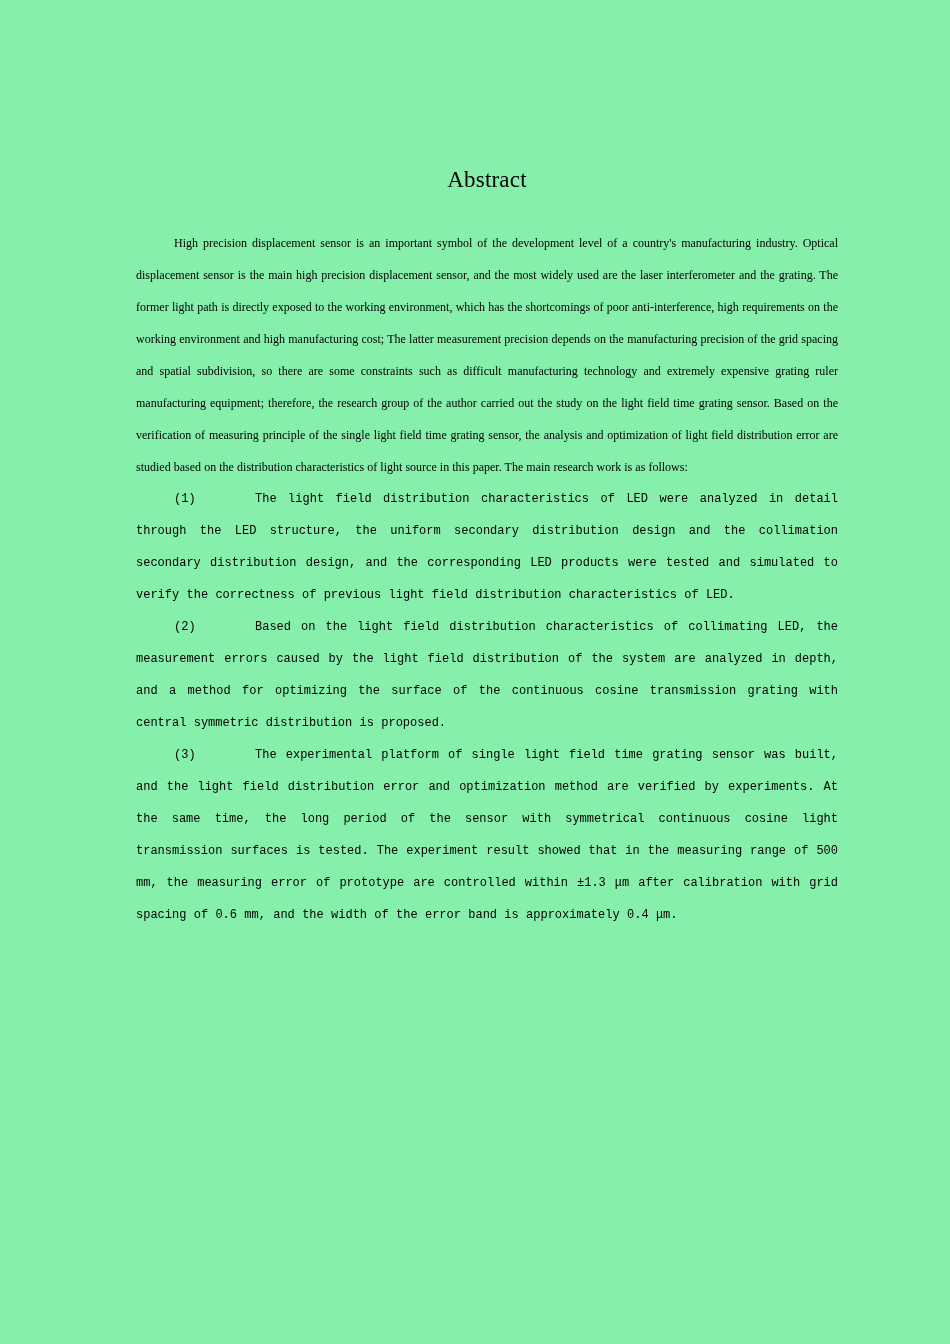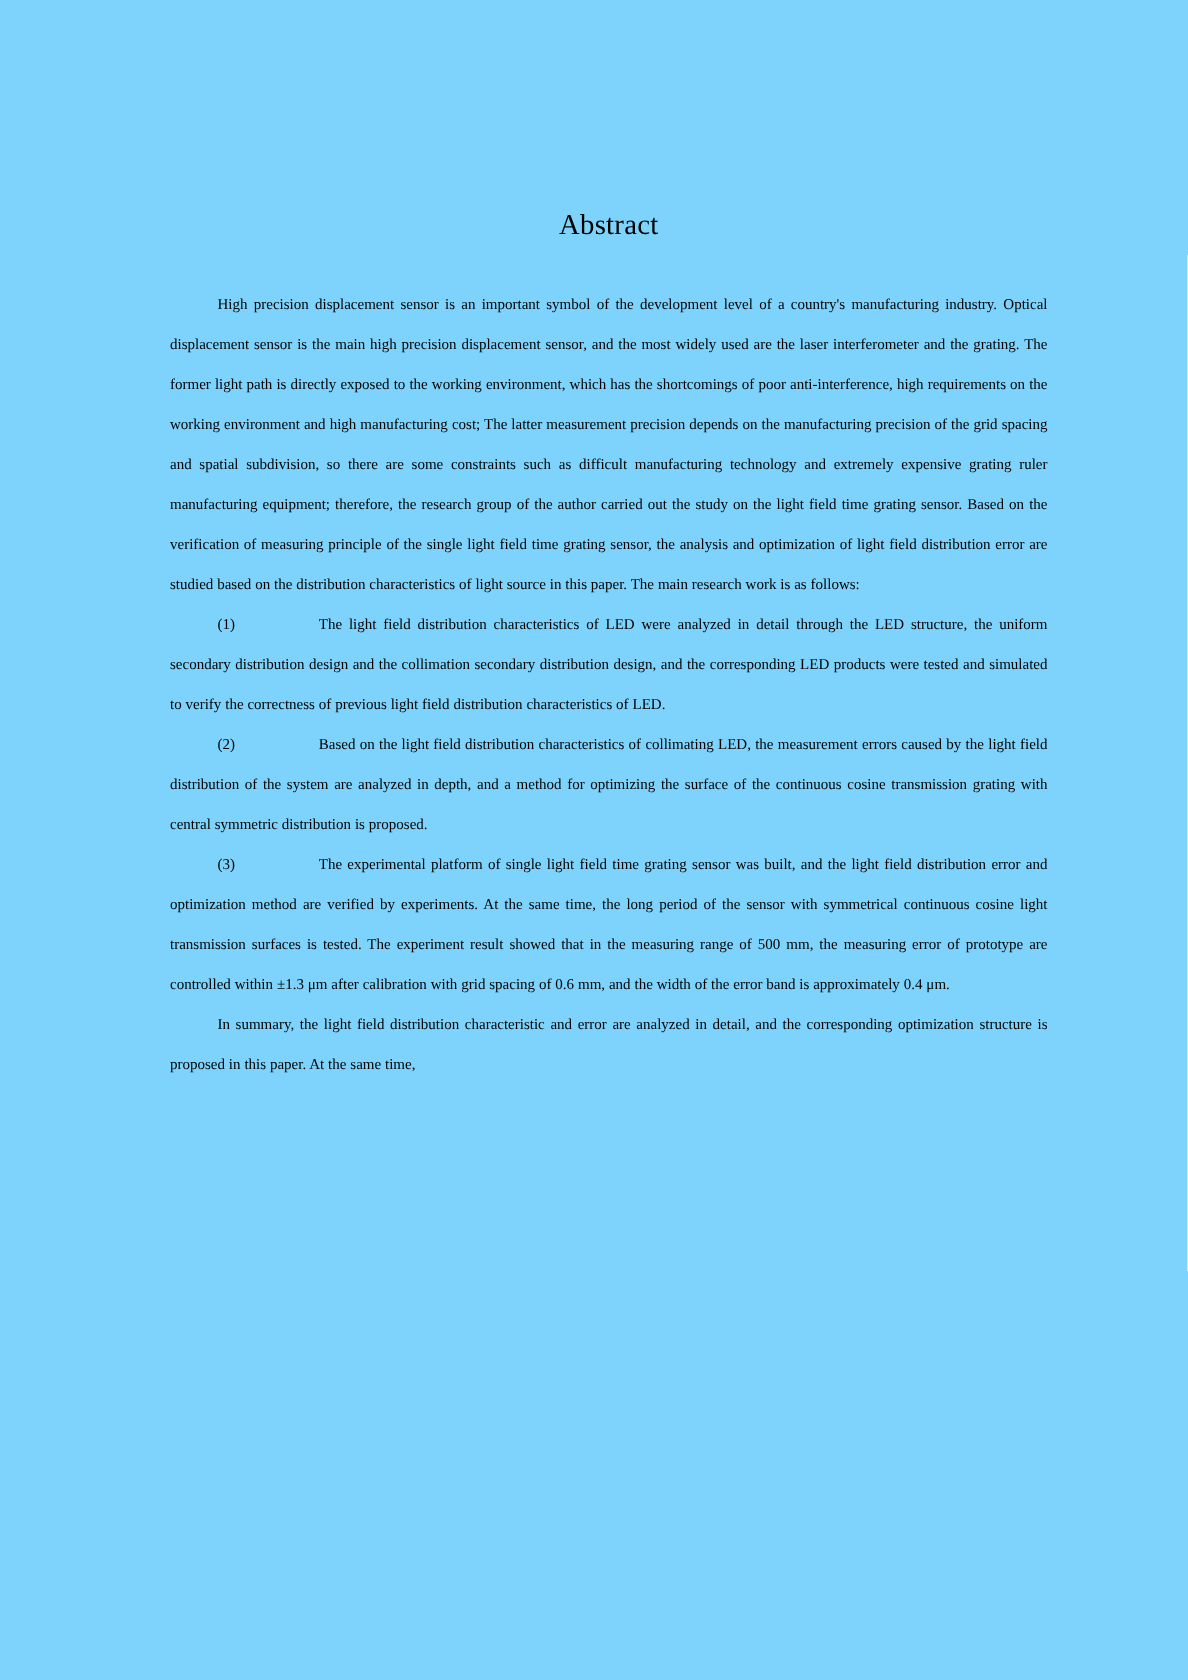--- a/index.html
+++ b/index.html
@@ -17,21 +17,21 @@
     color: #000000;
     -webkit-font-smoothing: antialiased;
   }
 
   .page {
     position: absolute;
     left: 0;
     top: 0;
     width: 950px;
     height: 1344px;
-    background: #7dd3fc;
+    background: #86efac;
   }
 
   .content {
     position: absolute;
     left: 136px;
     top: 165px;
     width: 702px;
   }
 
   .page-title {
@@ -49,20 +49,21 @@
     text-align: justify;
     text-justify: inter-word;
     margin: 0;
     text-indent: 38px;
     word-spacing: 0.1px;
     hyphens: none;
   }
 
   .para.list-item {
     text-indent: 38px;
+    font-family: Liberation Mono, monospace;
   }
 
   .num {
     display: inline-block;
     width: 81px;
     text-indent: 0;
   }
 
   .para + .para {
     margin-top: 0;
@@ -77,16 +78,15 @@
     <h1 class="page-title">Abstract</h1>
 
     <p class="para">High precision displacement sensor is an important symbol of the development level of a country's manufacturing industry. Optical displacement sensor is the main high precision displacement sensor, and the most widely used are the laser interferometer and the grating. The former light path is directly exposed to the working environment, which has the shortcomings of poor anti-interference, high requirements on the working environment and high manufacturing cost; The latter measurement precision depends on the manufacturing precision of the grid spacing and spatial subdivision, so there are some constraints such as difficult manufacturing technology and extremely expensive grating ruler manufacturing equipment; therefore, the research group of the author carried out the study on the light field time grating sensor. Based on the verification of measuring principle of the single light field time grating sensor, the analysis and optimization of light field distribution error are studied based on the distribution characteristics of light source in this paper. The main research work is as follows:</p>
 
     <p class="para list-item"><span class="num">(1)</span><span>The light field distribution characteristics of LED were analyzed in detail through the LED structure, the uniform secondary distribution design and the collimation secondary distribution design, and the corresponding LED products were tested and simulated to verify the correctness of previous light field distribution characteristics of LED.</span></p>
 
     <p class="para list-item"><span class="num">(2)</span><span>Based on the light field distribution characteristics of collimating LED, the measurement errors caused by the light field distribution of the system are analyzed in depth, and a method for optimizing the surface of the continuous cosine transmission grating with central symmetric distribution is proposed.</span></p>
 
     <p class="para list-item"><span class="num">(3)</span><span>The experimental platform of single light field time grating sensor was built, and the light field distribution error and optimization method are verified by experiments. At the same time, the long period of the sensor with symmetrical continuous cosine light transmission surfaces is tested. The experiment result showed that in the measuring range of 500 mm, the measuring error of prototype are controlled within ±1.3 μm after calibration with grid spacing of 0.6 mm, and the width of the error band is approximately 0.4 μm.</span></p>
 
-    <p class="para">In summary, the light field distribution characteristic and error are analyzed in detail, and the corresponding optimization structure is proposed in this paper. At the same time,</p>
 
   </div>
 </div>
 
 </body></html>

